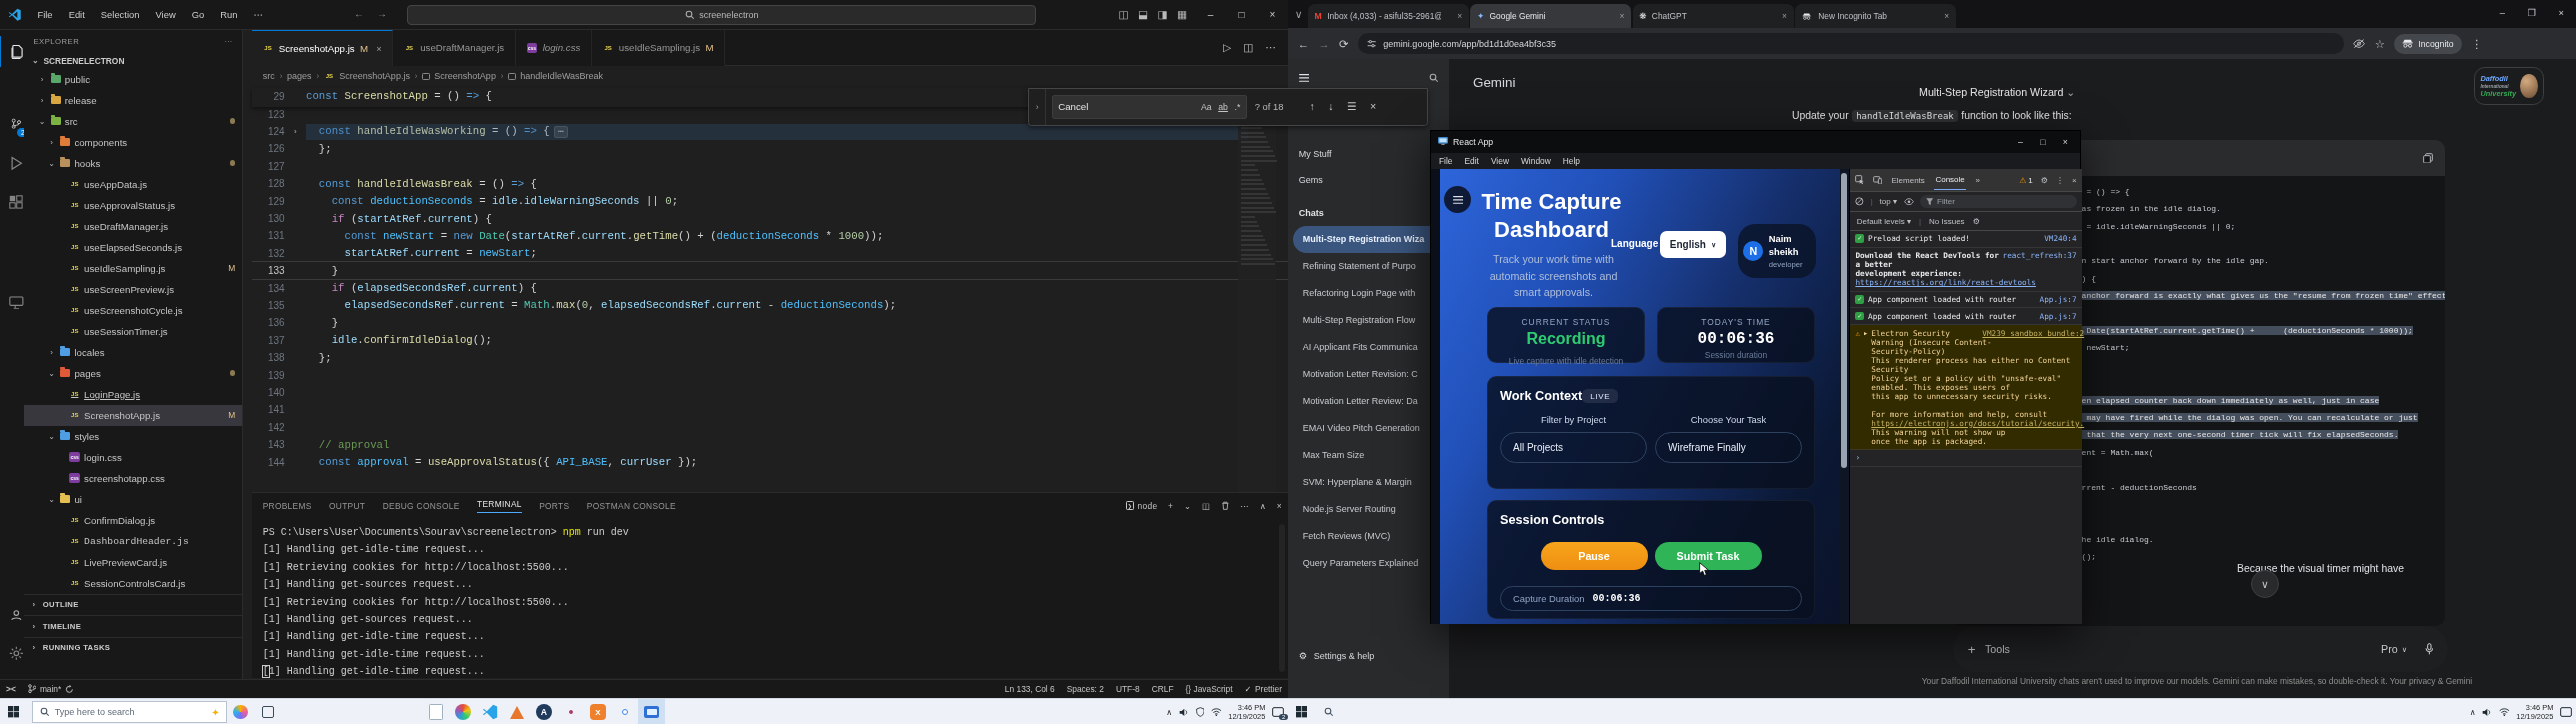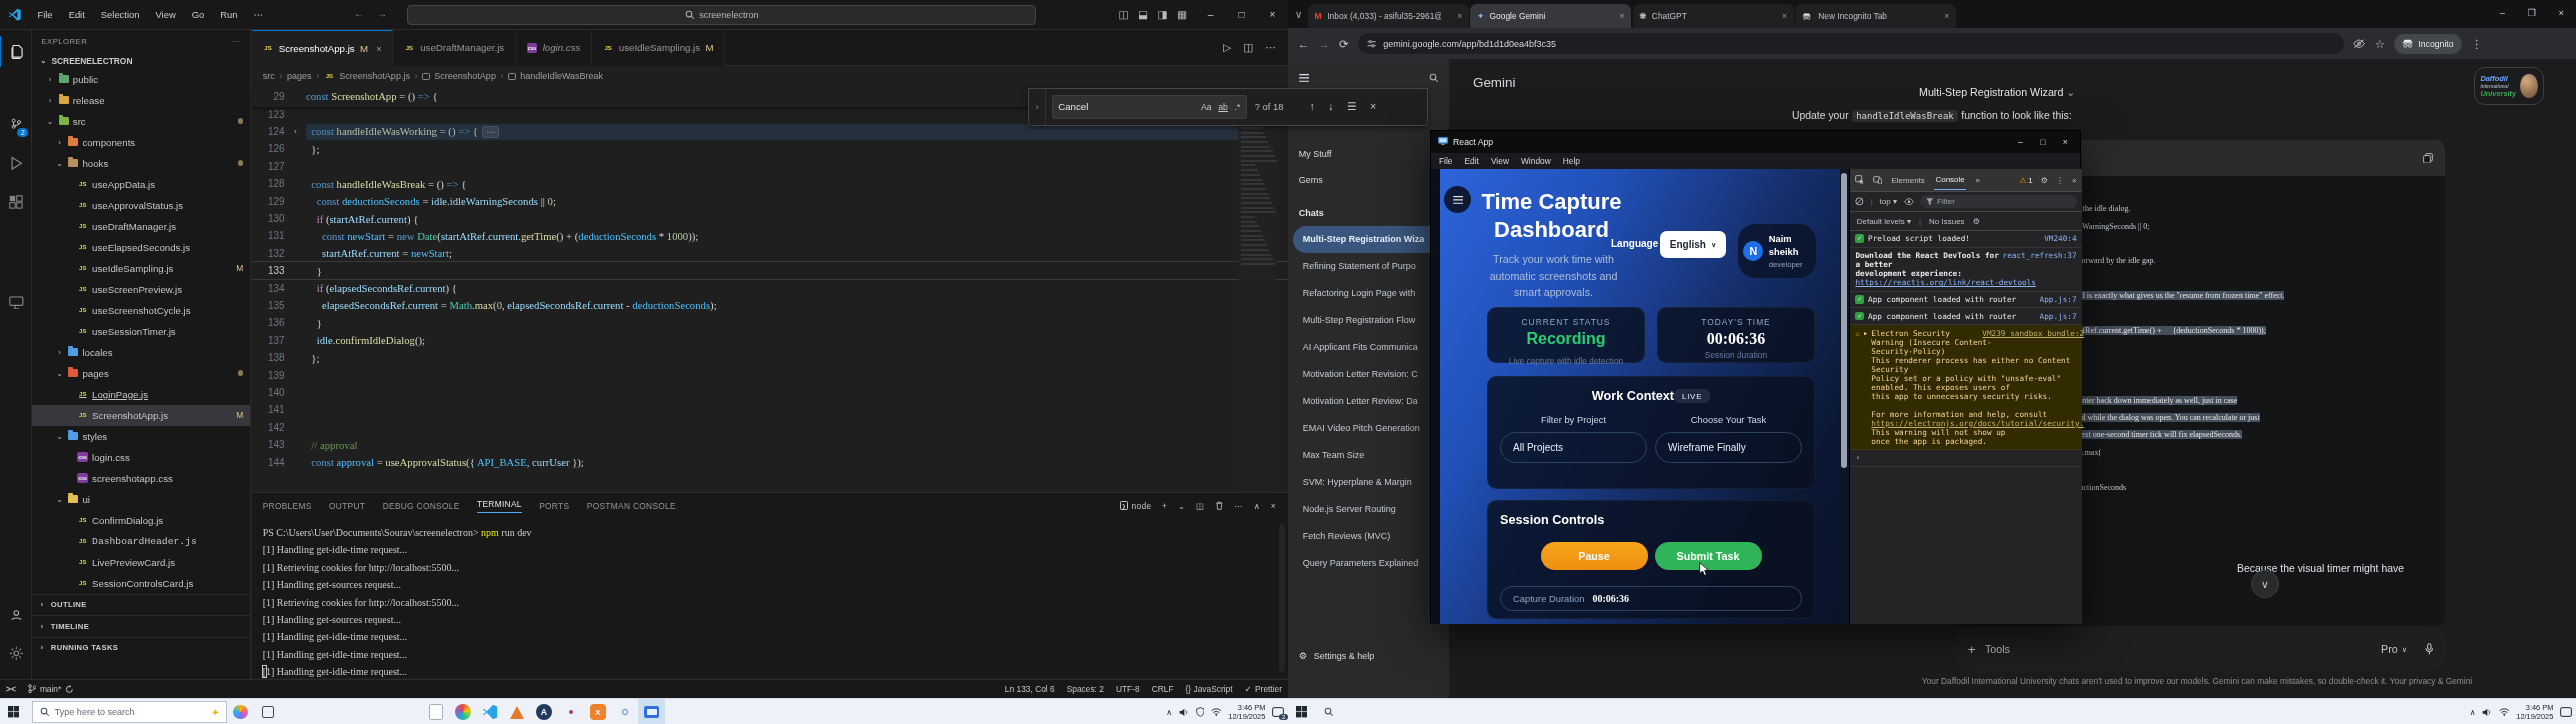--- a/index.html
+++ b/index.html
@@ -1,35 +1,35 @@
 <!DOCTYPE html>
 <html style="font-size:10.7px"><head>
 <meta charset="utf-8">
 <style>
 *{margin:0;padding:0;box-sizing:border-box}
 html,body{background:#000}
 #scene{position:relative;width:2576px;height:725px;overflow:hidden;background:#0a0a0a;font-family:"Liberation Sans",sans-serif;color:#ccc}
 .abs{position:absolute}
 .row{display:flex;align-items:center}
-.mono{font-family:Liberation Serif, serif}
+.mono{font-family:Liberation Mono, monospace}
 svg{display:block}
 
 #vscode{left:0;top:0;width:1288px;height:698px;background:#1f1f1f}
 #vs-titlebar{left:0;top:0;width:1288px;height:29.5px;background:#181818;border-bottom:0.7px solid #2b2b2b;display:flex;align-items:center}
 #vs-menus{display:flex;gap:2.7px;margin-left:9.4px}
 #vs-menus .mi{padding:2.7px 6.7px;font-size:9.4px;color:#cccccc;border-radius:3.4px}
 #vs-search{position:absolute;left:407px;top:4.7px;width:629px;height:20px;background:#2a2a2a;border:0.7px solid #454545;border-radius:4px;display:flex;align-items:center;justify-content:center;gap:5.4px;font-size:9px;color:#b8b8b8}
 #vs-winbtns{position:absolute;right:0;top:0;height:29.5px;display:flex}
 #vs-winbtns .wb{width:31px;height:29.5px;display:flex;align-items:center;justify-content:center;color:#ccc;font-size:10px}
 #vs-layout{position:absolute;right:101px;top:0;height:29.5px;display:flex;gap:9.4px;align-items:center;color:#bbb}
 #activity{left:0;top:29.5px;width:32px;height:649px;background:#181818;border-right:0.7px solid #2b2b2b}
 .act{position:absolute;left:0;width:32px;height:31px;display:flex;align-items:center;justify-content:center;color:#868686}
 .act.on{color:#e7e7e7;border-left:1.3px solid #0078d4}
 .badge{position:absolute;right:4px;bottom:2.7px;background:#0078d4;color:#fff;border-radius:6px;font-size:6.7px;padding:0.7px 3.4px}
-#sidebar{left:32px;top:29.5px;width:219px;height:649px;background:#181818;border-right:0.7px solid #2b2b2b;overflow:hidden}
+#sidebar{left:24px;top:29.5px;width:219px;height:649px;background:#181818;border-right:0.7px solid #2b2b2b;overflow:hidden}
 #expl-head{height:23px;display:flex;align-items:center;justify-content:space-between;padding:0 9.4px;font-size:7.7px;letter-spacing:0.5px;color:#9d9d9d}
 #root-row{height:16px;display:flex;align-items:center;gap:3.4px;padding-left:6.7px;font-weight:bold;font-size:8.4px;color:#cccccc}
 .trow{height:21px;display:flex;align-items:center;gap:4px;font-size:9.7px;color:#c5c5c5;position:relative;padding-right:6.7px}
 .trow.sel{background:#37373d}
 .chev{width:9.4px;color:#b6b6b6;font-size:8px;text-align:center}
 .fold{width:10px;height:7.4px;border-radius:1.3px;position:relative;flex:none}
 .fold::before{content:"";position:absolute;top:-2px;left:0;width:4.7px;height:2px;border-radius:0.7px 0.7px 0 0;background:inherit}
 .jsic{width:10.7px;height:10px;border-radius:1.3px;font-size:6px;font-weight:bold;color:#e8d44d;display:flex;align-items:center;justify-content:center;flex:none}
 .cssic{width:10.7px;height:10px;border-radius:2px;background:#7e3d9e;color:#fff;font-size:5px;font-weight:bold;display:flex;align-items:center;justify-content:center;flex:none}
 .mbadge{margin-left:auto;color:#e2c08d;font-size:8.4px}
@@ -57,21 +57,21 @@
 #minimap{position:absolute;right:12px;top:76px;width:38px;height:386px;background:#222;opacity:.85}
 #find{position:absolute;left:776px;top:58px;width:400px;height:38px;background:#1f1f1f;border:0.7px solid #454545;border-radius:0 0 3.4px 3.4px;box-shadow:0 2px 5.4px rgba(0,0,0,.5);z-index:5;display:flex;align-items:center}
 #find .grip{width:17.4px;height:100%;display:flex;align-items:center;justify-content:center;color:#9a9a9a;font-size:8.7px;border-right:0.7px solid #333}
 #find .fin{width:195px;height:24px;background:#313131;border:0.7px solid #3c3c3c;border-radius:2px;margin-left:5.4px;display:flex;align-items:center;padding:0 5.4px;font-size:9.7px;color:#e3e3e3}
 #find .fopt{margin-left:auto;display:flex;gap:6.7px;color:#c5c5c5;font-size:8.7px}
 #find .cnt{margin-left:8px;font-size:9.4px;color:#b9b9b9;width:44px}
 #find .fico{display:flex;gap:13.4px;margin:0 10.7px 0 10.7px;color:#c5c5c5;font-size:10.7px}
 #panel{left:252px;top:492px;width:1036px;height:186px;background:#181818;border-top:0.7px solid #2b2b2b}
 #panel-tabs{height:25.5px;display:flex;align-items:center;padding-left:10.7px;gap:17.4px;font-size:8.4px;letter-spacing:0.3px;color:#969696}
 #panel-tabs .pt.on{color:#e7e7e7;border-bottom:1px solid #4daafc;padding-bottom:2.7px}
-#panel-actions{margin-left:auto;display:flex;align-items:center;gap:10.7px;padding-right:12px;color:#c5c5c5}
+#panel-actions{margin-left:auto;display:flex;align-items:center;gap:10.7px;padding-right:6px;color:#c5c5c5}
 #term{position:absolute;left:10.7px;top:34px;font-size:10px;color:#cccccc}
 #term .tl{height:17.4px;white-space:pre}
 #status{left:0;top:679px;width:1288px;height:19px;background:#181818;border-top:0.7px solid #2b2b2b;display:flex;align-items:center;font-size:8.4px;color:#c5c5c5}
 #status .seg{display:flex;align-items:center;gap:3.4px;padding:0 6px;height:100%}
 
 .taskbar{top:698px;height:27px;background:#eef2f8;border-top:0.7px solid #d3dae3;display:flex;align-items:center;color:#333}
 .tsearch{width:195px;height:21.5px;background:#fff;border:0.7px solid #b9c3cf;display:flex;align-items:center;gap:5.4px;padding:0 6.7px;font-size:9px;color:#5f6b78;margin-left:5.4px}
 .tico{width:27px;height:27px;display:flex;align-items:center;justify-content:center;position:relative}
 .tico .run{position:absolute;bottom:0;left:8px;width:10.7px;height:2px;background:#2f7fd6}
 .tico.focus{background:#cfe0f2}
@@ -1024,21 +1024,21 @@
         <div style="color:#2ecc71;font-weight:bold;font-size:16px;margin-top:2.7px">Recording</div>
         <div style="color:#6b7c99;font-size:8.4px;margin-top:8px">Live capture with idle detection</div>
       </div>
       <div class="navcard" style="left:226px;top:138px;width:158px;height:56px;text-align:center;padding-top:9.4px">
         <div class="capslabel">TODAY'S TIME</div>
         <div class="mono" style="color:#fff;font-weight:bold;font-size:16px;margin-top:2.7px">00:06:36</div>
         <div style="color:#6b7c99;font-size:8.4px;margin-top:2px">Session duration</div>
       </div>
 
       <div class="navcard" style="left:56px;top:207px;width:328px;height:113px;padding:12px 12px">
-        <div class="row" style="justify-content:center">
+        <div class="row" style="justify-content:flex-start">
           <span style="color:#fff;font-weight:bold;font-size:12.7px">Work Context</span>
           <span style="background:rgba(255,255,255,.09);border-radius:5.4px;padding:2.7px 8px;color:#dfe9ff;font-size:8px;letter-spacing:0.7px">LIVE</span>
         </div>
         <div class="row" style="margin-top:10.7px;gap:8px">
           <div style="flex:1;text-align:center;color:#cdd9ec;font-size:9.4px">Filter by Project</div>
           <div style="flex:1;text-align:center;color:#cdd9ec;font-size:9.4px">Choose Your Task</div>
         </div>
         <div class="row" style="margin-top:6.7px;gap:8px">
           <div class="pill-input" style="flex:1;height:31px">All Projects</div>
           <div class="pill-input" style="flex:1;height:31px">Wireframe Finally</div>

